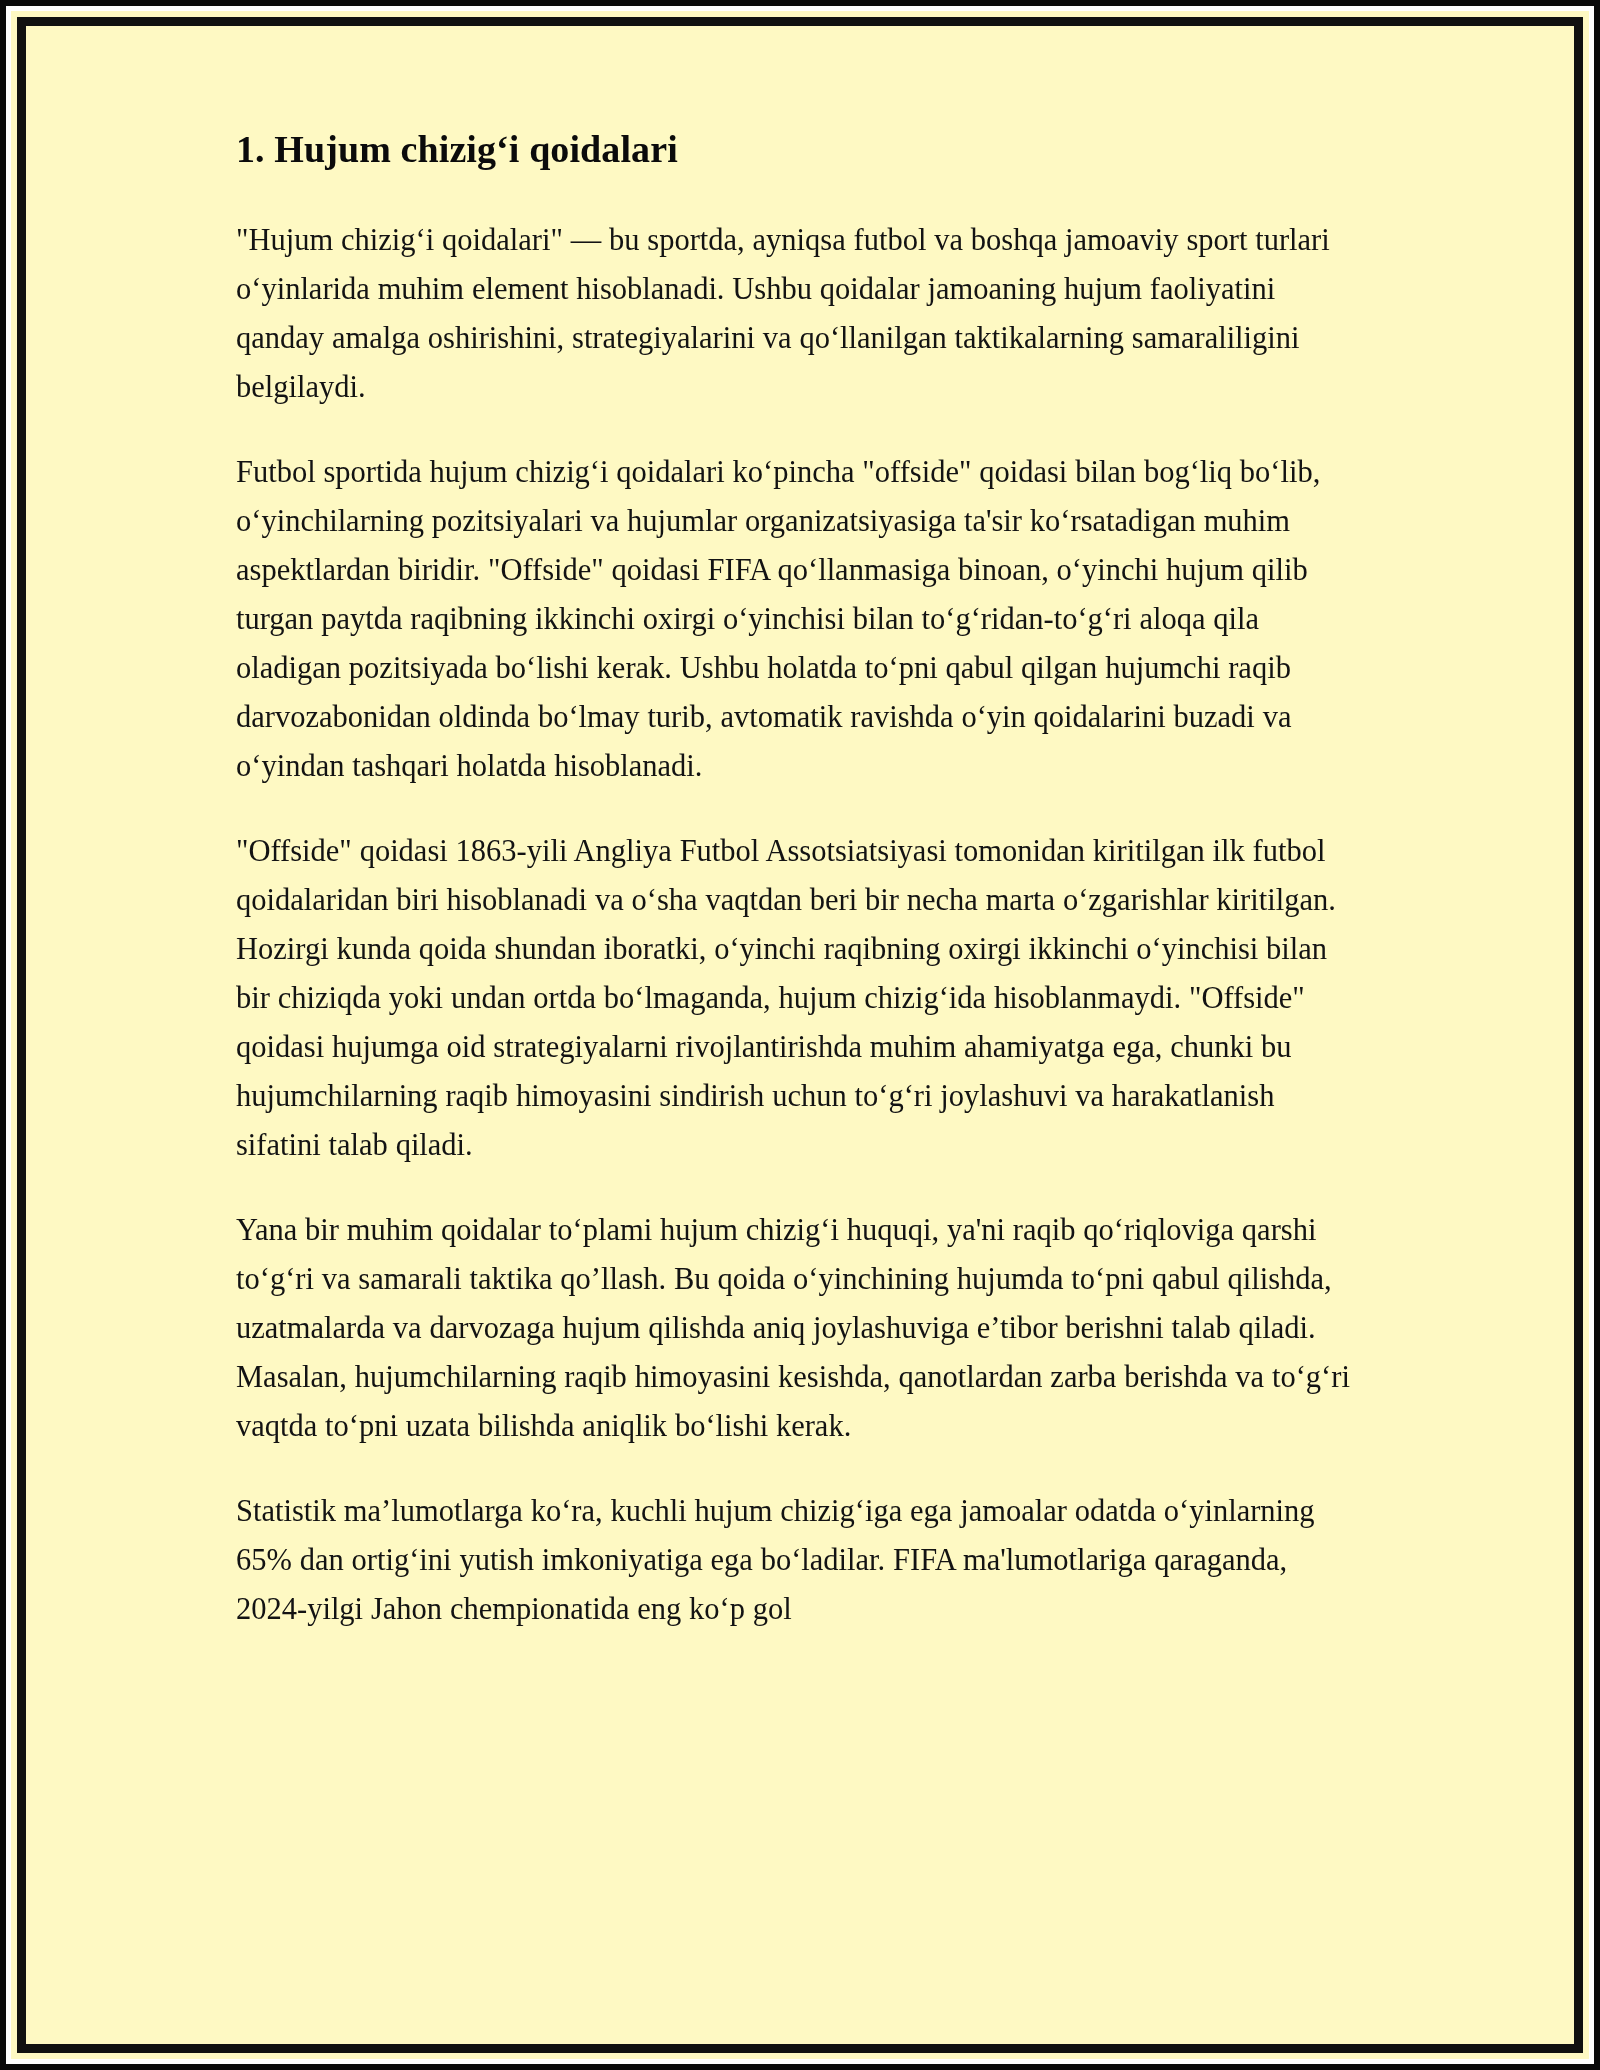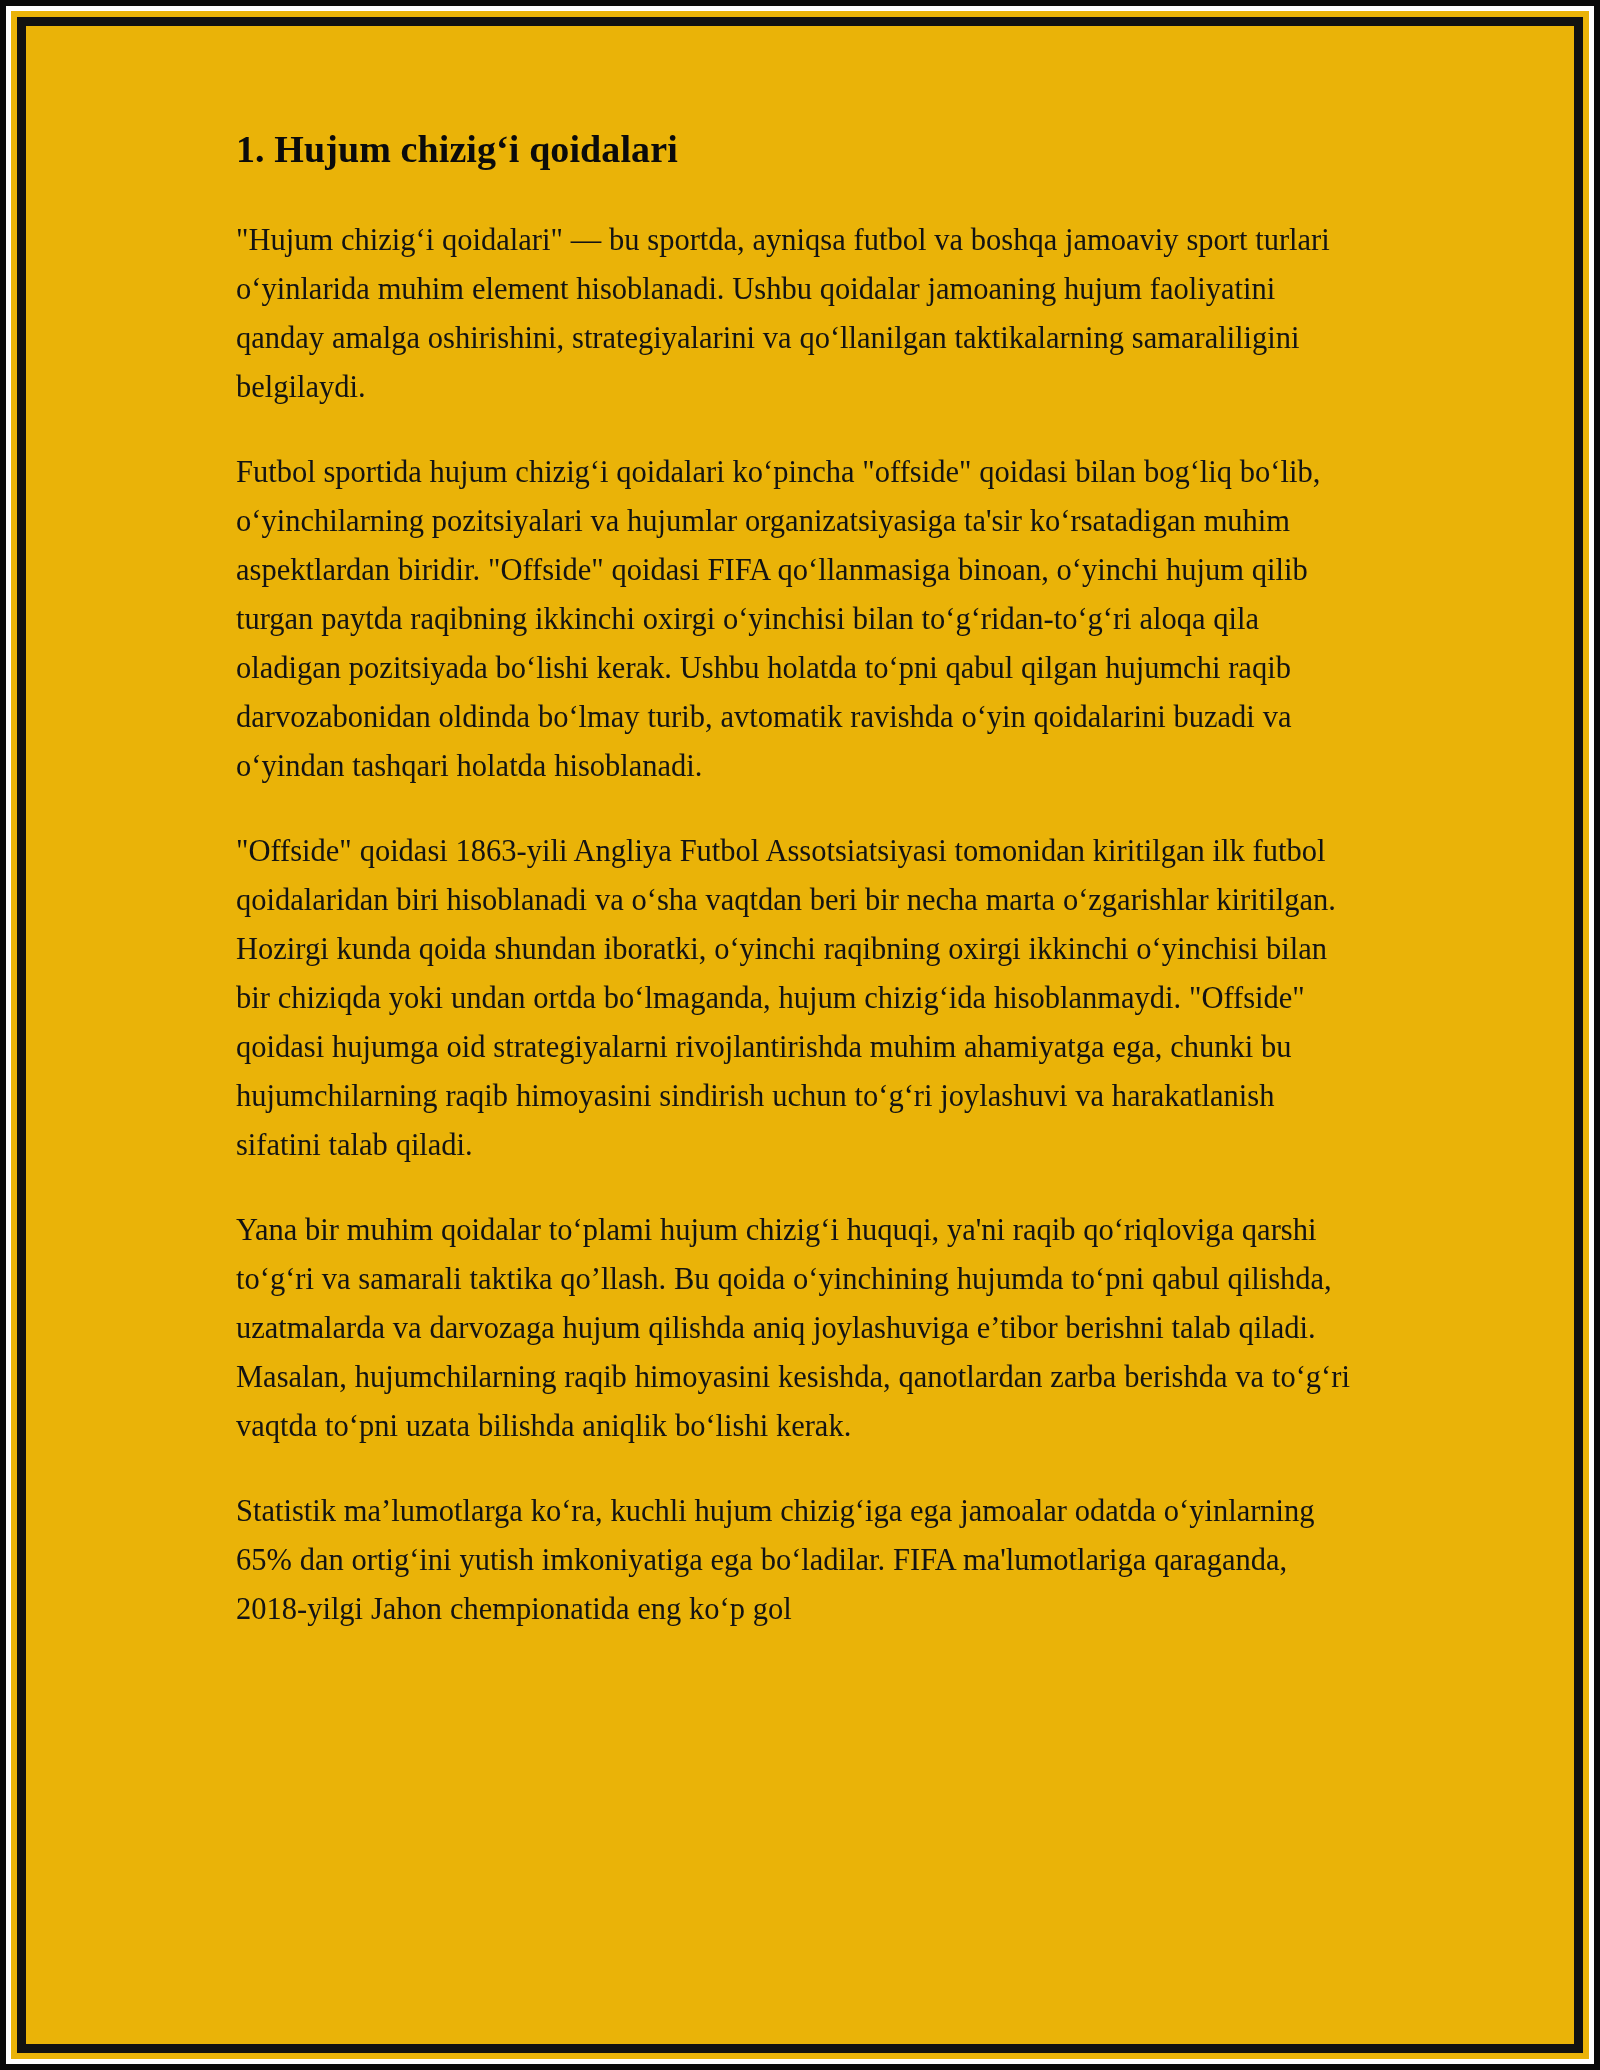--- a/index.html
+++ b/index.html
@@ -7,21 +7,21 @@
     margin: 0;
     padding: 0;
     background: #ffffff;
   }
 
   .page {
     position: relative;
     width: 1600px;
     height: 2070px;
     box-sizing: border-box;
-    background: #eab308;
+    background: #fef9c3;
     
     border: 6px solid #0a0a0a;
     overflow: hidden;
   }
 
   
   .page-gap {
     position: absolute;
     top: 0; left: 0; right: 0; bottom: 0;
     border: 5px solid #ffffff;
@@ -83,15 +83,15 @@
     <h1 class="doc-heading">1. Hujum chizig‘i qoidalari</h1>
 
     <p class="doc-paragraph">"Hujum chizig‘i qoidalari" — bu sportda, ayniqsa futbol va boshqa jamoaviy sport turlari o‘yinlarida muhim element hisoblanadi. Ushbu qoidalar jamoaning hujum faoliyatini qanday amalga oshirishini, strategiyalarini va qo‘llanilgan taktikalarning samaraliligini belgilaydi.</p>
 
     <p class="doc-paragraph">Futbol sportida hujum chizig‘i qoidalari ko‘pincha "offside" qoidasi bilan bog‘liq bo‘lib, o‘yinchilarning pozitsiyalari va hujumlar organizatsiyasiga ta'sir ko‘rsatadigan muhim aspektlardan biridir. "Offside" qoidasi FIFA qo‘llanmasiga binoan, o‘yinchi hujum qilib turgan paytda raqibning ikkinchi oxirgi o‘yinchisi bilan to‘g‘ridan-to‘g‘ri aloqa qila oladigan pozitsiyada bo‘lishi kerak. Ushbu holatda to‘pni qabul qilgan hujumchi raqib darvozabonidan oldinda bo‘lmay turib, avtomatik ravishda o‘yin qoidalarini buzadi va o‘yindan tashqari holatda hisoblanadi.</p>
 
     <p class="doc-paragraph">"Offside" qoidasi 1863-yili Angliya Futbol Assotsiatsiyasi tomonidan kiritilgan ilk futbol qoidalaridan biri hisoblanadi va o‘sha vaqtdan beri bir necha marta o‘zgarishlar kiritilgan. Hozirgi kunda qoida shundan iboratki, o‘yinchi raqibning oxirgi ikkinchi o‘yinchisi bilan bir chiziqda yoki undan ortda bo‘lmaganda, hujum chizig‘ida hisoblanmaydi. "Offside" qoidasi hujumga oid strategiyalarni rivojlantirishda muhim ahamiyatga ega, chunki bu hujumchilarning raqib himoyasini sindirish uchun to‘g‘ri joylashuvi va harakatlanish sifatini talab qiladi.</p>
 
     <p class="doc-paragraph">Yana bir muhim qoidalar to‘plami hujum chizig‘i huquqi, ya'ni raqib qo‘riqloviga qarshi to‘g‘ri va samarali taktika qo’llash. Bu qoida o‘yinchining hujumda to‘pni qabul qilishda, uzatmalarda va darvozaga hujum qilishda aniq joylashuviga e’tibor berishni talab qiladi. Masalan, hujumchilarning raqib himoyasini kesishda, qanotlardan zarba berishda va to‘g‘ri vaqtda to‘pni uzata bilishda aniqlik bo‘lishi kerak.</p>
 
-    <p class="doc-paragraph">Statistik ma’lumotlarga ko‘ra, kuchli hujum chizig‘iga ega jamoalar odatda o‘yinlarning 65% dan ortig‘ini yutish imkoniyatiga ega bo‘ladilar. FIFA ma'lumotlariga qaraganda, 2018-yilgi Jahon chempionatida eng ko‘p gol</p>
+    <p class="doc-paragraph">Statistik ma’lumotlarga ko‘ra, kuchli hujum chizig‘iga ega jamoalar odatda o‘yinlarning 65% dan ortig‘ini yutish imkoniyatiga ega bo‘ladilar. FIFA ma'lumotlariga qaraganda, 2024-yilgi Jahon chempionatida eng ko‘p gol</p>
   </div>
 </div>
 
 </body></html>

